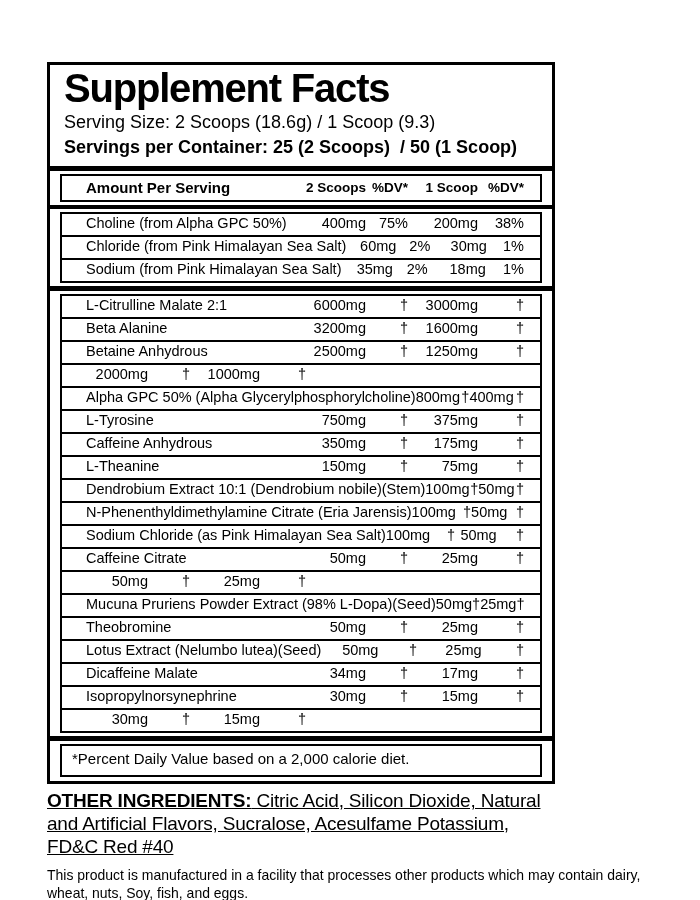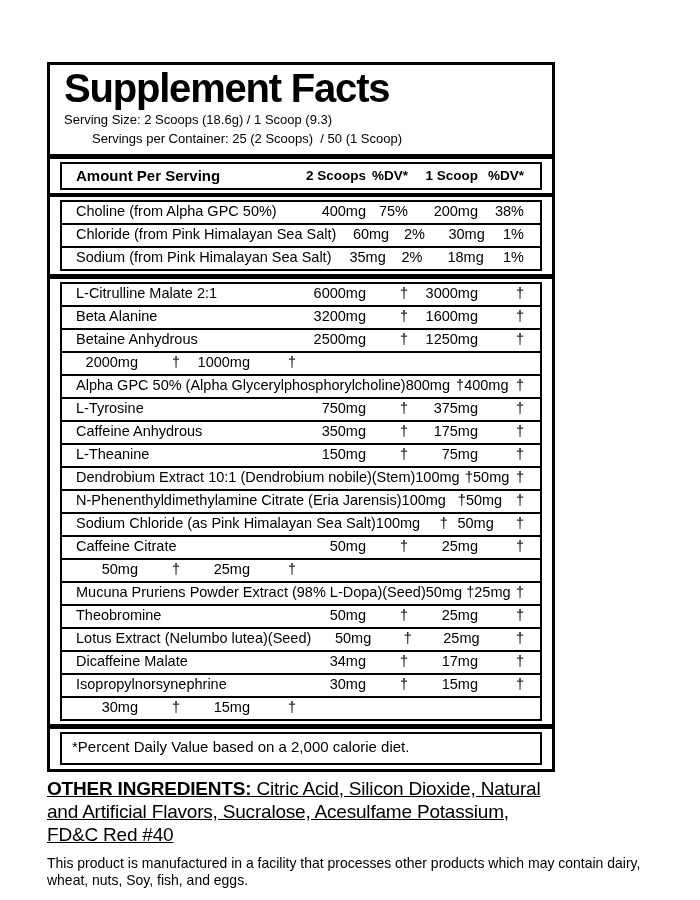--- a/index.html
+++ b/index.html
@@ -14,30 +14,30 @@
   .page { position: absolute; left: 47px; top: 62px; width: 508px; }
 
   
   .label-box { border: 3px solid #000; background: #fff; }
 
   .title-block { padding: 3px 14px 5px 14px; }
   .sf-title {
     font-size: 40px; font-weight: bold; letter-spacing: -1.2px;
     line-height: 1.02; white-space: nowrap;
   }
-  .serving-line { font-size: 13px; line-height: 1.22; margin-top: 3px; white-space: pre-wrap; }
-  .serving-line.bold { font-weight: normal; margin-left: 28px; }
+  .serving-line { font-size: 18px; line-height: 1.22; margin-top: 3px; white-space: pre-wrap; }
+  .serving-line.bold { font-weight: bold; }
 
   .bar { background: #000; height: 5px; margin: 2px 0; }
   .bar.thin { height: 4px; }
 
   .group { margin: 3px 10px; border: 2px solid #000; }
   .row {
     display: flex; align-items: flex-end;
-    padding: 1px 16px 3px 14px;
+    padding: 1px 16px 3px 24px;
     font-size: 14.5px; line-height: 17px;
   }
   .row + .row { border-top: 2px solid #000; }
   .c-name { flex: 1 1 auto; white-space: nowrap; overflow: visible; }
   .row.wrap .c-name { white-space: normal; max-width: 336px; }
   .c-a2 { width: 62px; text-align: right; white-space: nowrap; }
   .c-d2 { width: 42px; text-align: right; white-space: nowrap; }
   .c-a1 { width: 70px; text-align: right; white-space: nowrap; }
   .c-d1 { width: 46px; text-align: right; white-space: nowrap; }
 

